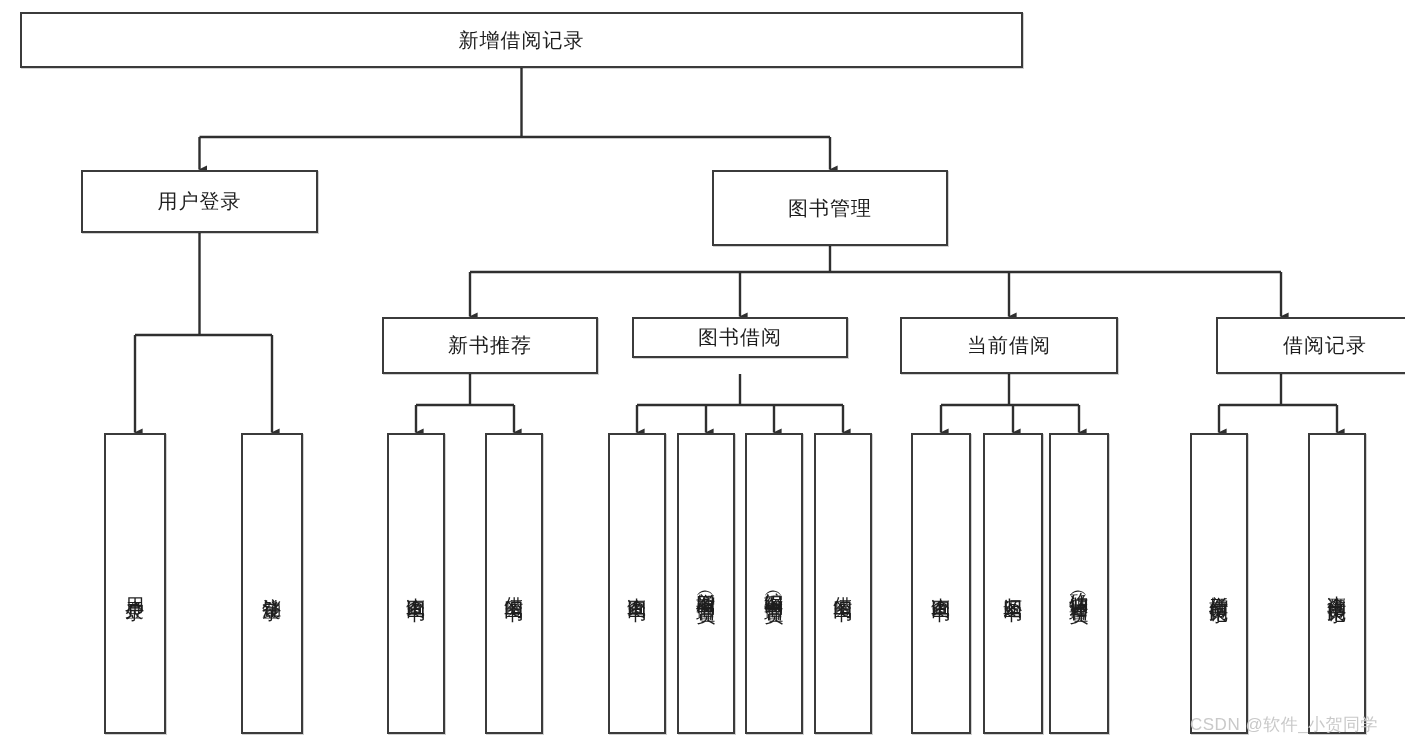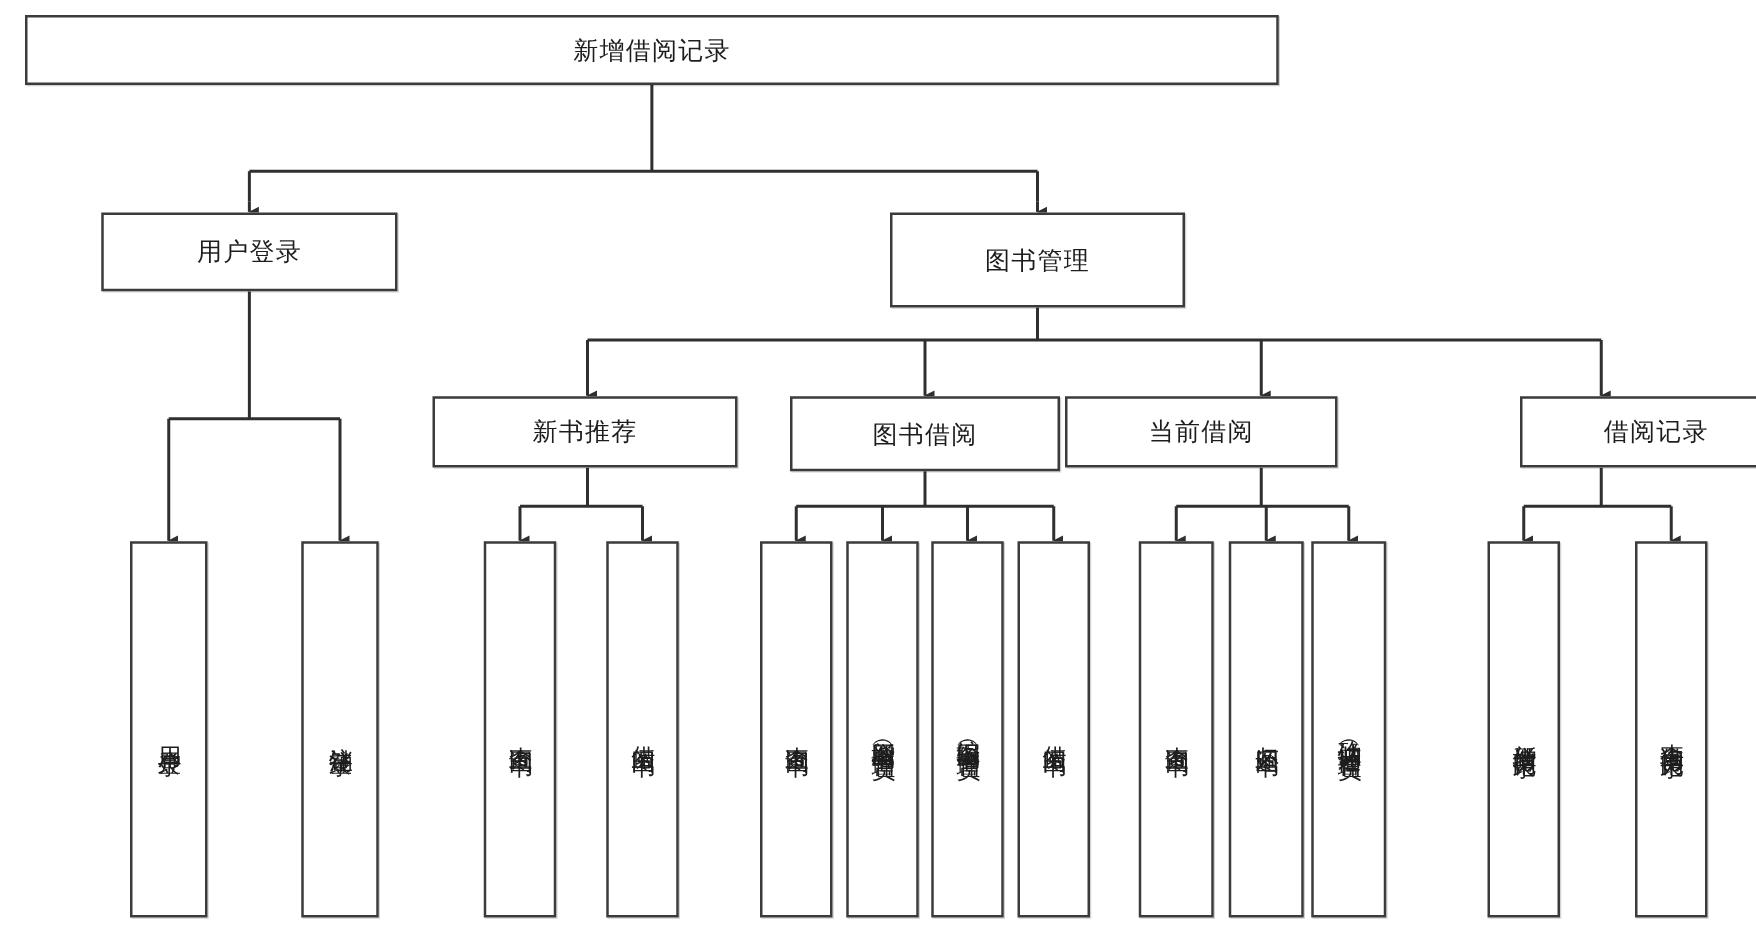--- a/index.html
+++ b/index.html
@@ -101,27 +101,27 @@
   <div id="nodes-layer">
       <div class="node-box" style="left: 20px; top: 12px; width: 1003px; height: 56px;">
         <span class="node-label-h">新增借阅记录</span>
       </div>
       <div class="node-box" style="left: 81px; top: 170px; width: 237px; height: 63px;">
         <span class="node-label-h">用户登录</span>
       </div>
       <div class="node-box" style="left: 712px; top: 170px; width: 236px; height: 76px;">
         <span class="node-label-h">图书管理</span>
       </div>
-      <div class="node-box" style="left: 346px; top: 317px; width: 244px; height: 57px;">
+      <div class="node-box" style="left: 382px; top: 317px; width: 216px; height: 57px;">
         <span class="node-label-h">新书推荐</span>
       </div>
-      <div class="node-box" style="left: 632px; top: 317px; width: 216px; height: 60px;">
+      <div class="node-box" style="left: 632px; top: 317px; width: 216px; height: 41px;">
         <span class="node-label-h">图书借阅</span>
       </div>
-      <div class="node-box" style="left: 852px; top: 317px; width: 218px; height: 57px;">
+      <div class="node-box" style="left: 900px; top: 317px; width: 218px; height: 57px;">
         <span class="node-label-h">当前借阅</span>
       </div>
       <div class="node-box" style="left: 1172px; top: 317px; width: 218px; height: 57px; margin-left: 44px;">
         <span class="node-label-h">借阅记录</span>
       </div>
       <div class="node-box" style="left: 104px; top: 433px; width: 62px; height: 301px;">
         <span class="node-label-v">用户登录</span>
       </div>
       <div class="node-box" style="left: 241px; top: 433px; width: 62px; height: 301px;">
         <span class="node-label-v">注销登录</span>
@@ -154,13 +154,14 @@
         <span class="node-label-v">确认归还（管理员）</span>
       </div>
       <div class="node-box" style="left: 1190px; top: 433px; width: 58px; height: 301px;">
         <span class="node-label-v">新增借阅记录</span>
       </div>
       <div class="node-box" style="left: 1308px; top: 433px; width: 58px; height: 301px;">
         <span class="node-label-v">查询借阅记录</span>
       </div>
     </div>
 
+  <div class="watermark">CSDN @软件_小贺同学</div>
 </div>
 
 </body></html>

